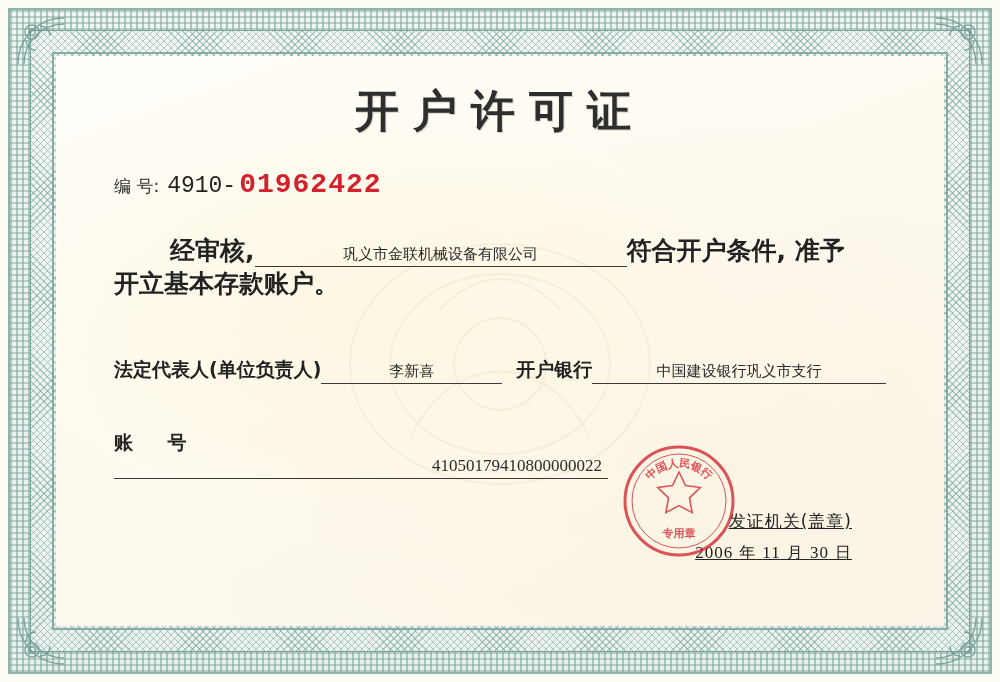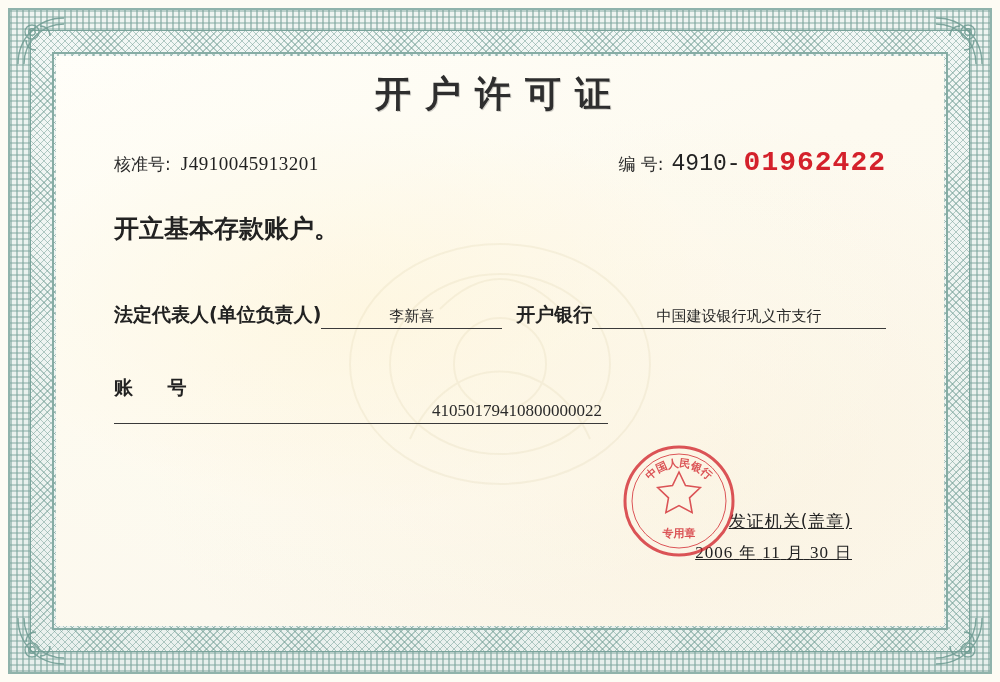--- a/index.html
+++ b/index.html
@@ -104,24 +104,24 @@
   
   .content {
     position: absolute;
     inset: 0;
     padding: 0 58px;
     box-sizing: border-box;
     color: #2b2b2b;
   }
 
   .doc-title {
-    margin-top: 14px;
+    margin-top: 26px;
     text-align: center;
     font-family: "DejaVu Sans", sans-serif;
-    font-size: 36px;
+    font-size: 44px;
     font-weight: bold;
     letter-spacing: 14px;
     color: #2e2e2e;
     text-shadow: 1px 1px 0 rgba(0,0,0,0.18);
   }
 
   .row-approval {
     margin-top: 28px;
     display: flex;
     align-items: baseline;
@@ -343,32 +343,34 @@
           <circle cx="210" cy="165" r="46"></circle>
         </g>
       </svg>
     </div>
 
     <div class="content">
 
       <div class="doc-title">开户许可证</div>
 
       <div class="row-approval">
-        <div class="approval-left">
-          <span class="label-cn">核准号:</span>
-          <span class="approval-no">J4910045913201</span>
-        </div>
         <div class="approval-right">
           <span class="label-cn">编 号:</span>
           <span class="serial-prefix">4910-</span>
           <span class="serial-red">01962422</span>
         </div>
       </div>
 
       <div class="body-block">
+        <div class="body-line1">
+          <span class="indent"></span>
+          <span>经审核,</span>
+          <span class="fill">巩义市金联机械设备有限公司</span>
+          <span>符合开户条件, 准予</span>
+        </div>
         <div class="body-line2">开立基本存款账户。</div>
       </div>
 
       <div class="row-fields">
         <span class="field-rep-label">法定代表人(单位负责人)</span>
         <span class="fill-sm fill-rep">李新喜</span>
         <span class="field-bank-label">开户银行</span>
         <span class="fill-sm fill-bank">中国建设银行巩义市支行</span>
       </div>
 

